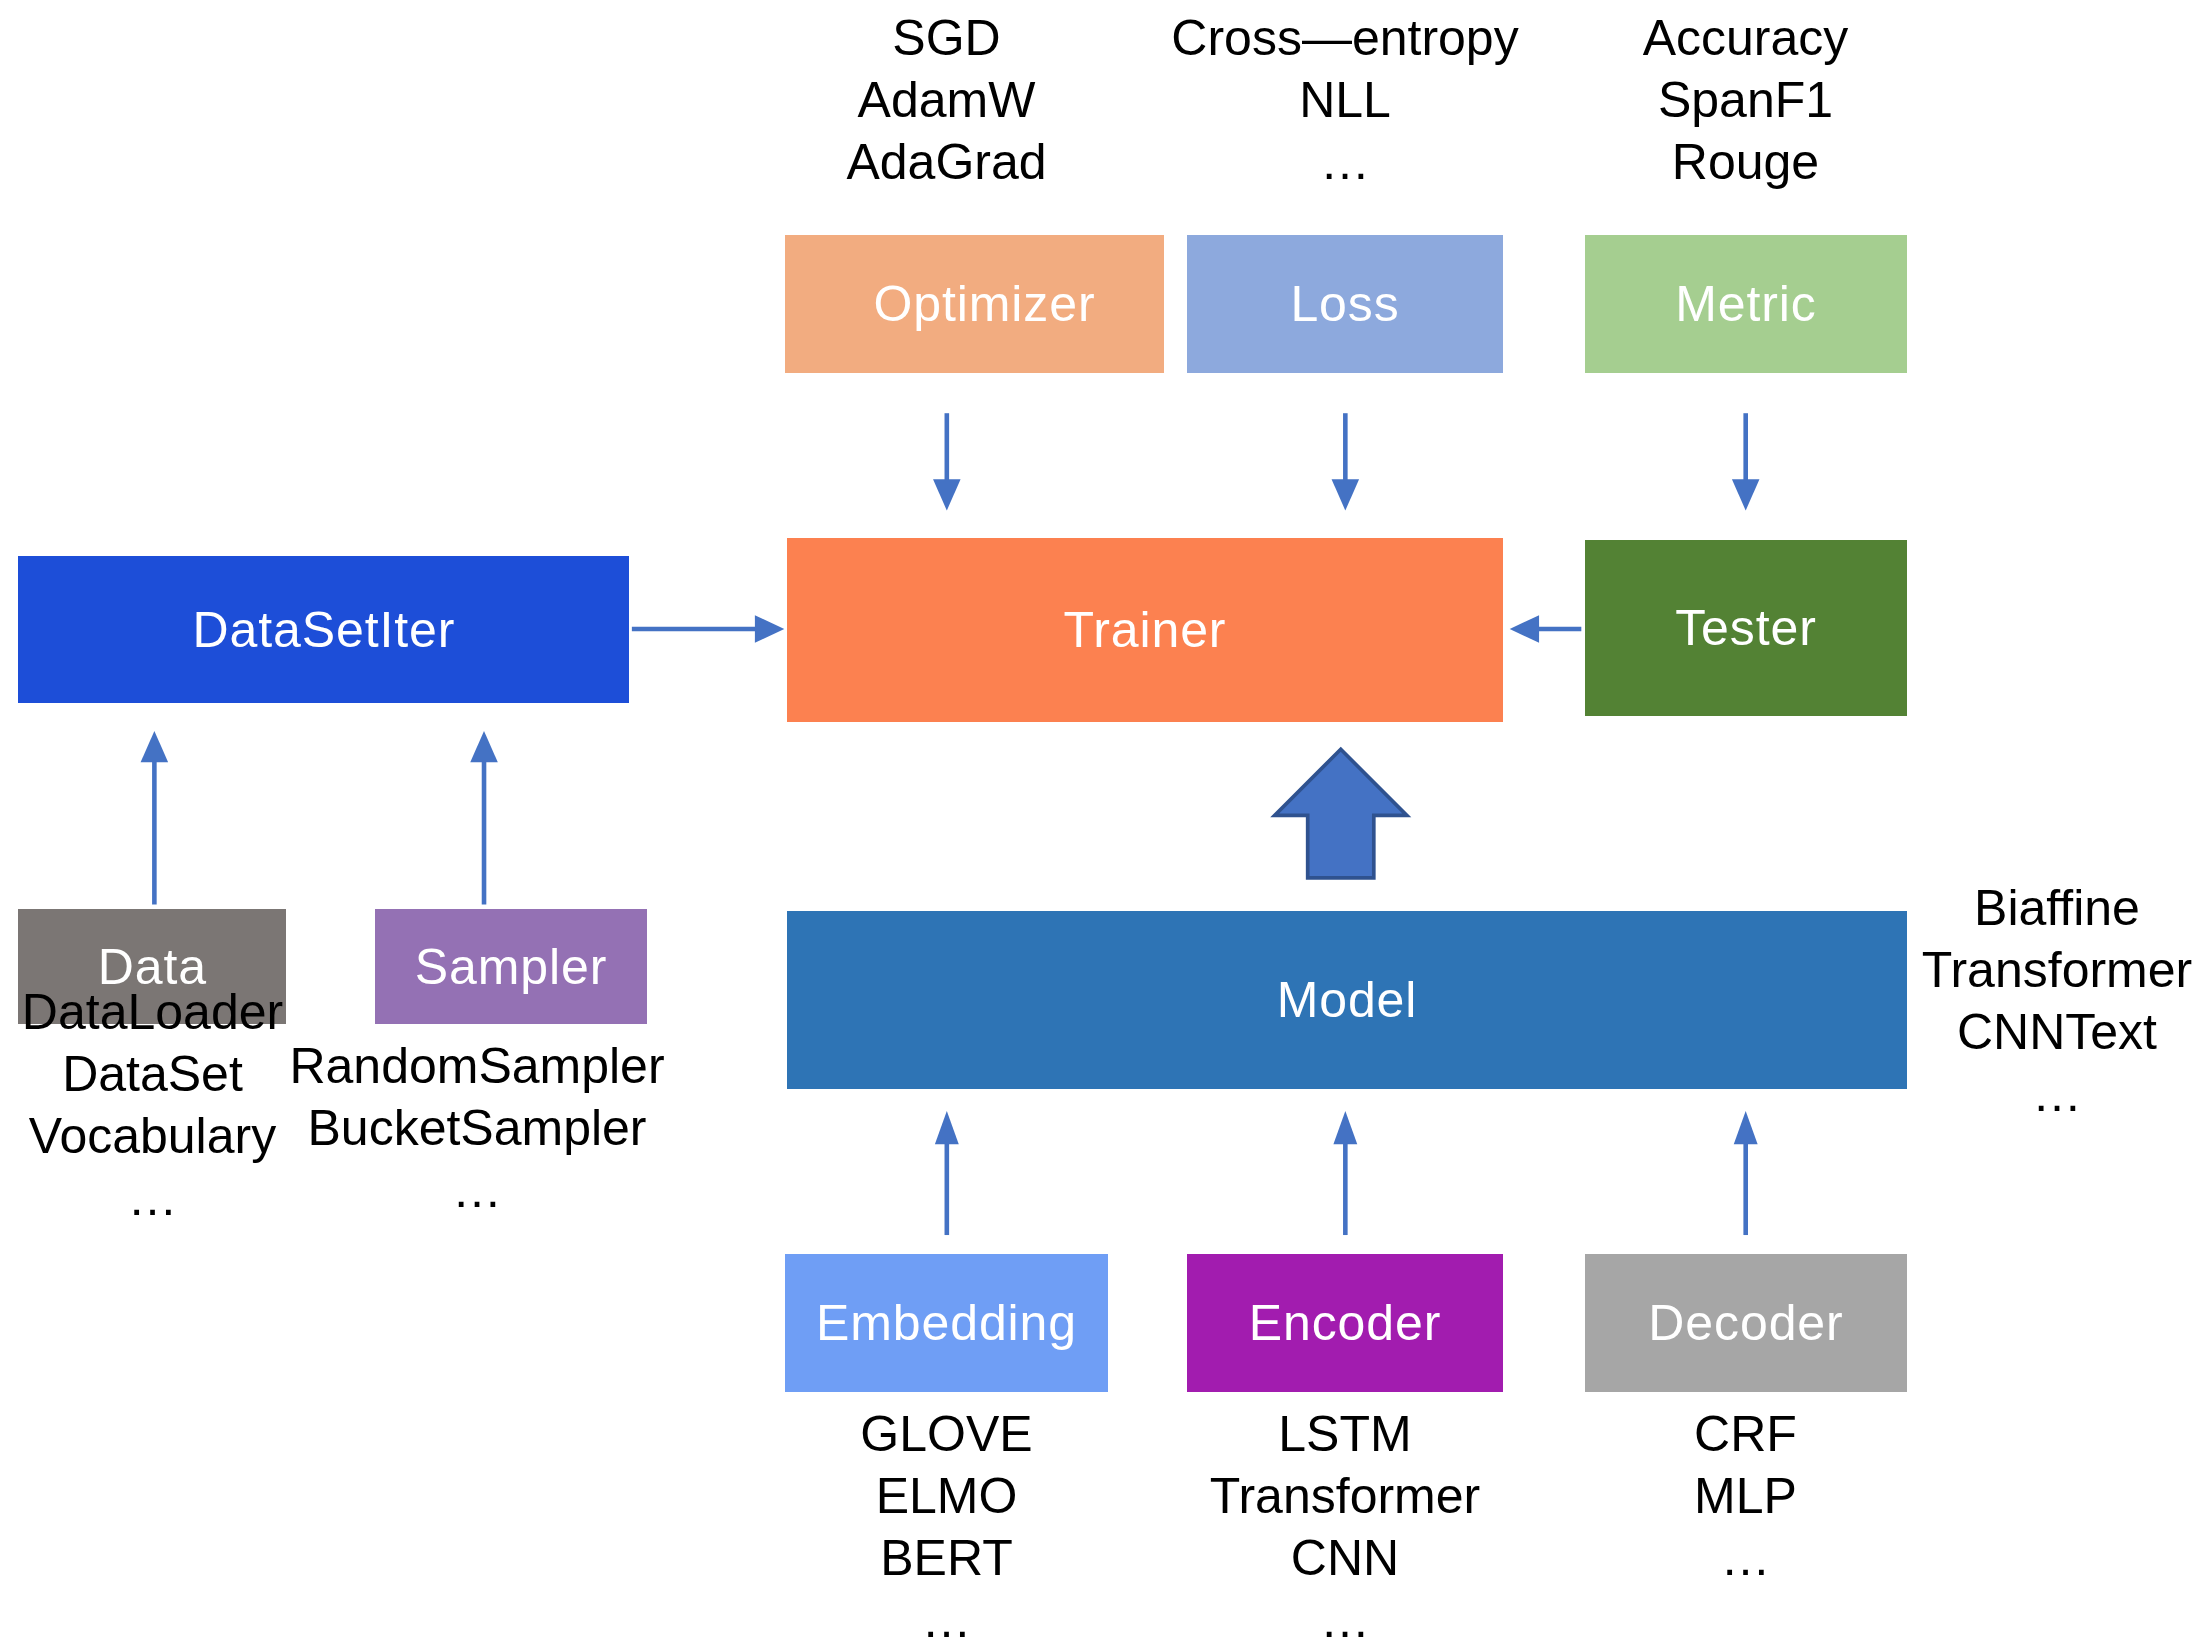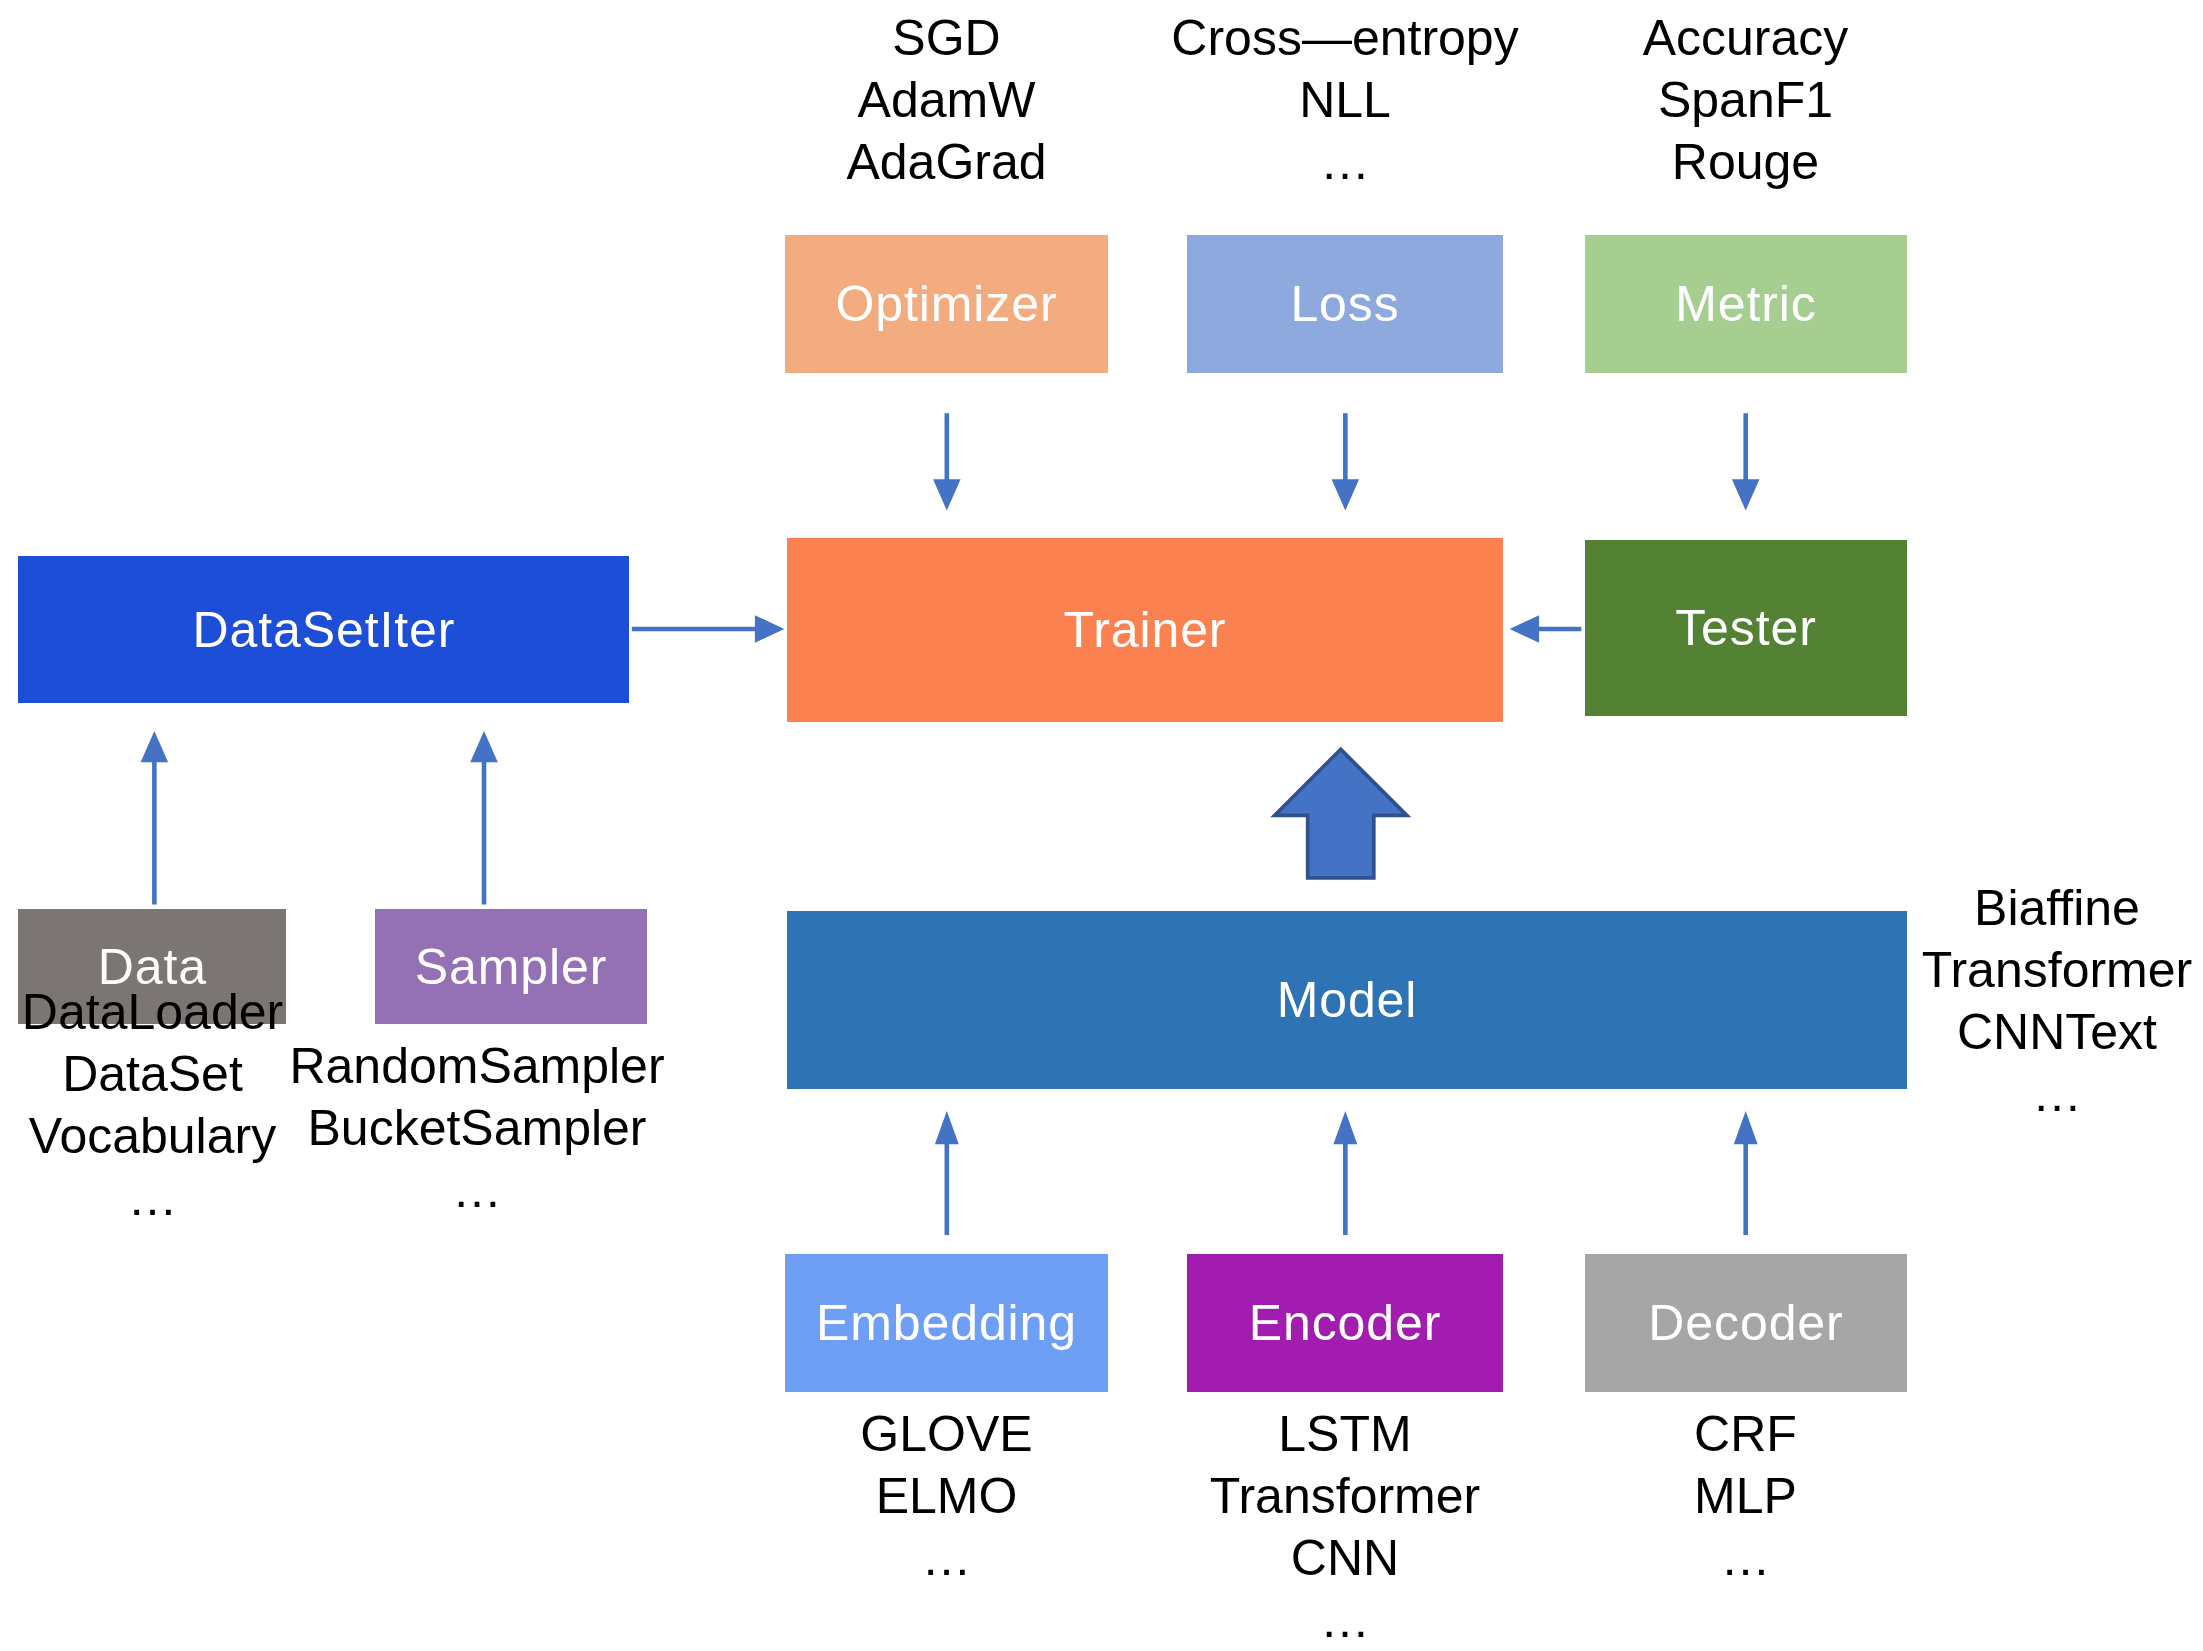--- a/index.html
+++ b/index.html
@@ -20,21 +20,21 @@
     font-size:50px; line-height:62px; color:#000000; font-weight:400;
   }
   #arrow-layer { position:absolute; left:0; top:0; width:2204px; height:1651px; }
 
   
   #list-optimizer { left:763px;  top:7.3px;   width:367px; }
   #list-loss      { left:1143px; top:7.3px;   width:404px; }
   #list-metric    { left:1562px; top:7.3px;   width:367px; }
 
   
-  #box-optimizer { left:785px;  top:235px; width:323px; height:138px; }
+  #box-optimizer { left:785px;  top:235px; width:359px; height:138px;padding-left:20px; }
   #box-loss      { left:1187px; top:235px; width:316px; height:138px; }
   #box-metric    { left:1585px; top:235px; width:322px; height:138px; }
 
   
   #box-datasetiter { left:18.4px;   top:556px; width:611px;  height:147px; }
   #box-trainer     { left:787px;  top:538px; width:716px;  height:184px; }
   #box-tester      { left:1585px; top:540px; width:322px;  height:176px; }
 
   
   #box-data    { left:18.4px;  top:909px; width:268px; height:115px; }
@@ -181,20 +181,21 @@
   <div class="box" id="box-encoder" style="background-color: #a21caf;">
     <span>Encoder</span>
   </div>
   <div class="box" id="box-decoder" style="background-color: rgb(166, 166, 166);">
     <span>Decoder</span>
   </div>
 
   <div class="vlist" id="list-embedding">
     <div>GLOVE</div>
     <div>ELMO</div>
+    <div>BERT</div>
     <div>…</div>
   </div>
   <div class="vlist" id="list-encoder">
     <div>LSTM</div>
     <div>Transformer</div>
     <div>CNN</div>
     <div>…</div>
   </div>
   <div class="vlist" id="list-decoder">
     <div>CRF</div>

